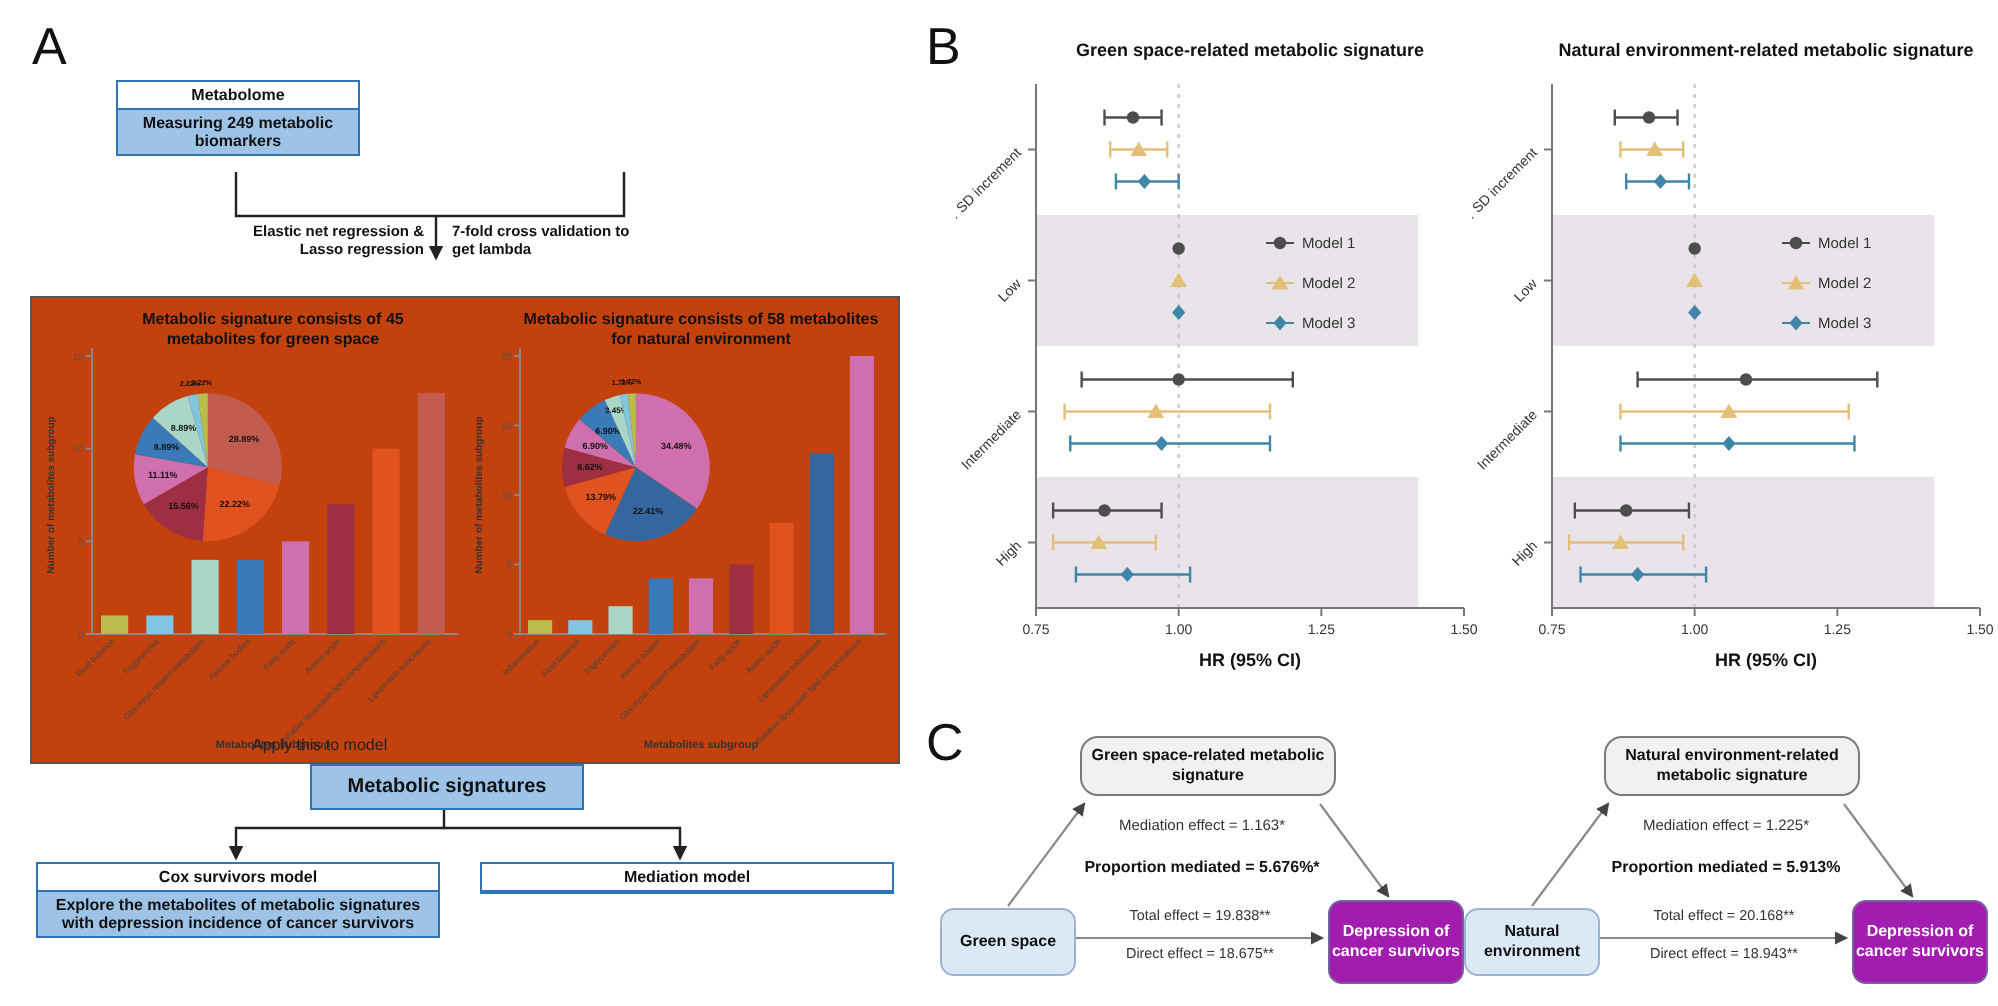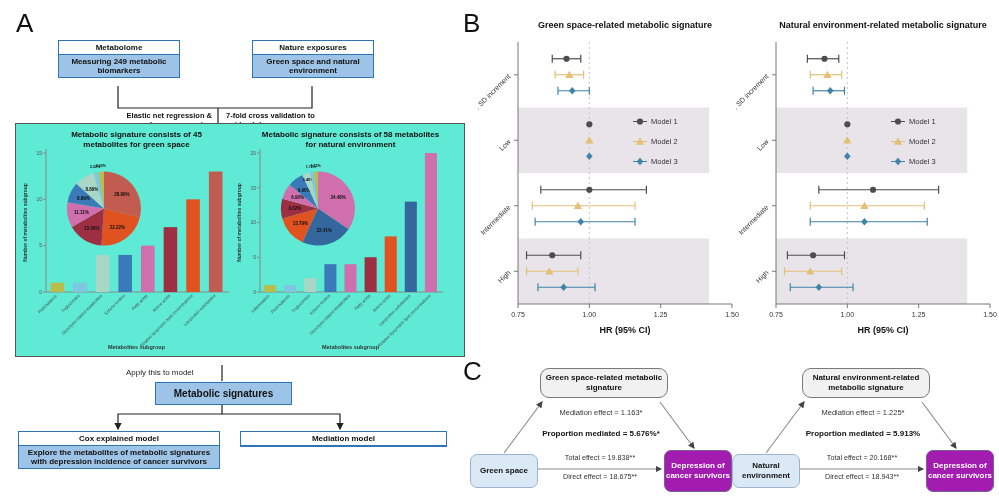--- a/index.html
+++ b/index.html
@@ -7,21 +7,21 @@
         font-family:"Liberation Sans",sans-serif;color:#111;overflow:hidden;}
   .panel-letter{position:absolute;font-size:26px;font-weight:400;color:#111;}
   
   .fbox{position:absolute;border:1.6px solid #2e75b6;background:#a16207;font-size:8px;}
   .fbox .hd{background:#fff;font-weight:bold;text-align:center;padding:2px 2px;border-bottom:1.6px solid #2e75b6;}
   .fbox .bd{background:#9dc3e6;font-weight:bold;text-align:center;padding:2px 3px;white-space:pre-line;}
   .edge-label{position:absolute;font-size:7.5px;font-weight:bold;white-space:pre-line;line-height:1.25;}
   .plain-label{position:absolute;font-size:8px;color:#222;}
   .sig-box{position:absolute;background:#9dc3e6;border:1.6px solid #2e75b6;font-weight:bold;
            font-size:10px;display:flex;align-items:center;justify-content:center;}
-  .big-rect{position:absolute;left:15px;top:123px;width:433px;height:232px;border:1px solid #555;background:#5eead4;padding-left:15px;}
+  .big-rect{position:absolute;left:15px;top:148px;width:433px;height:232px;border:1px solid #555;background:#c2410c;}
   .chart-slot{position:absolute;top:3px;width:210px;height:226px;}
   .flow-svg{position:absolute;left:0;top:0;pointer-events:none;}
   
   .forest-slot{position:absolute;width:262px;height:332px;}
   
   .cdiag{position:absolute;width:265px;height:134px;}
   .cdiag svg.lines{position:absolute;left:0;top:0;}
   .mediator-box{position:absolute;left:72px;top:0;width:122px;border:1.5px solid #7a7a7a;border-radius:9px;
     background:#f1f1f1;font-size:8px;font-weight:bold;text-align:center;padding:4px 2px;line-height:1.25;}
   .exposure-box{position:absolute;left:2px;top:86px;width:66px;height:32px;border:1.2px solid #9db4cc;border-radius:7px;
@@ -54,25 +54,20 @@
       <line x1="222" y1="365" x2="222" y2="381"></line>
       <path d="M222,403 L222,414 L118,414 L118,429" marker-end="url(#mk-flow)"></path>
       <path d="M222,414 L340,414 L340,429" marker-end="url(#mk-flow)"></path>
     </g>
   </svg>
 
   <div class="fbox" style="left:58px;top:40px;width:120px;">
     <div class="hd">Metabolome</div>
     <div class="bd">Measuring 249 metabolic
 biomarkers</div>
-  </div>
-  <div class="fbox" style="left:252px;top:40px;width:120px;">
-    <div class="hd">Nature exposures</div>
-    <div class="bd">Green space and natural
-environment</div>
   </div>
 
   <div class="edge-label" style="left:96px;top:111px;width:116px;text-align:right;">Elastic net regression &amp;
 Lasso regression</div>
   <div class="edge-label" style="left:226px;top:111px;width:120px;text-align:left;">7-fold cross validation to
 get lambda</div>
 
   <div class="big-rect">
     <div class="chart-slot" style="left:4px;"><svg viewBox="0 0 210 226" width="210" height="226">
           <text x="116.5" y="10" text-anchor="middle" font-size="8" font-weight="bold" fill="#111">Metabolic signature consists of 45</text>
@@ -175,21 +170,21 @@
           <text x="76.96622263141093" y="40.74706172757198" text-anchor="middle" font-size="3.6" font-weight="bold" fill="#111">1.72%</text>
           <path d="M83.92,81.6 L79.90604846569605,44.81837152761913 A37,37 0 0 1 83.89675221589303,44.60000730350701 Z" fill="#b9bd4c" stroke="none"></path>
           <text x="81.57500173741059" y="40.24410911965016" text-anchor="middle" font-size="3.6" font-weight="bold" fill="#111">1.72%</text>
         </svg></div>
   </div>
 
   <div class="plain-label" style="left:126px;top:368px;">Apply this to model</div>
   <div class="sig-box" style="left:155px;top:382px;width:135px;height:21px;">Metabolic signatures</div>
 
   <div class="fbox" style="left:18px;top:431px;width:200px;">
-    <div class="hd">Cox explained model</div>
+    <div class="hd">Cox survivors model</div>
     <div class="bd">Explore the metabolites of metabolic signatures with depression incidence of cancer survivors</div>
   </div>
   <div class="fbox" style="left:240px;top:431px;width:205px;">
     <div class="hd">Mediation model</div>
   </div>
 
   <div class="forest-slot" style="left:478px;top:16px;"><svg viewBox="0 0 262 332" width="262" height="332">
         <text x="147" y="12" text-anchor="middle" font-size="9" font-weight="bold" fill="#111">Green space-related metabolic signature</text>
         <rect x="40" y="91.5" width="191.17333333333332" height="65.5" fill="#e9e4ea"></rect>
         <rect x="40" y="222.5" width="191.17333333333332" height="65.5" fill="#e9e4ea"></rect>

